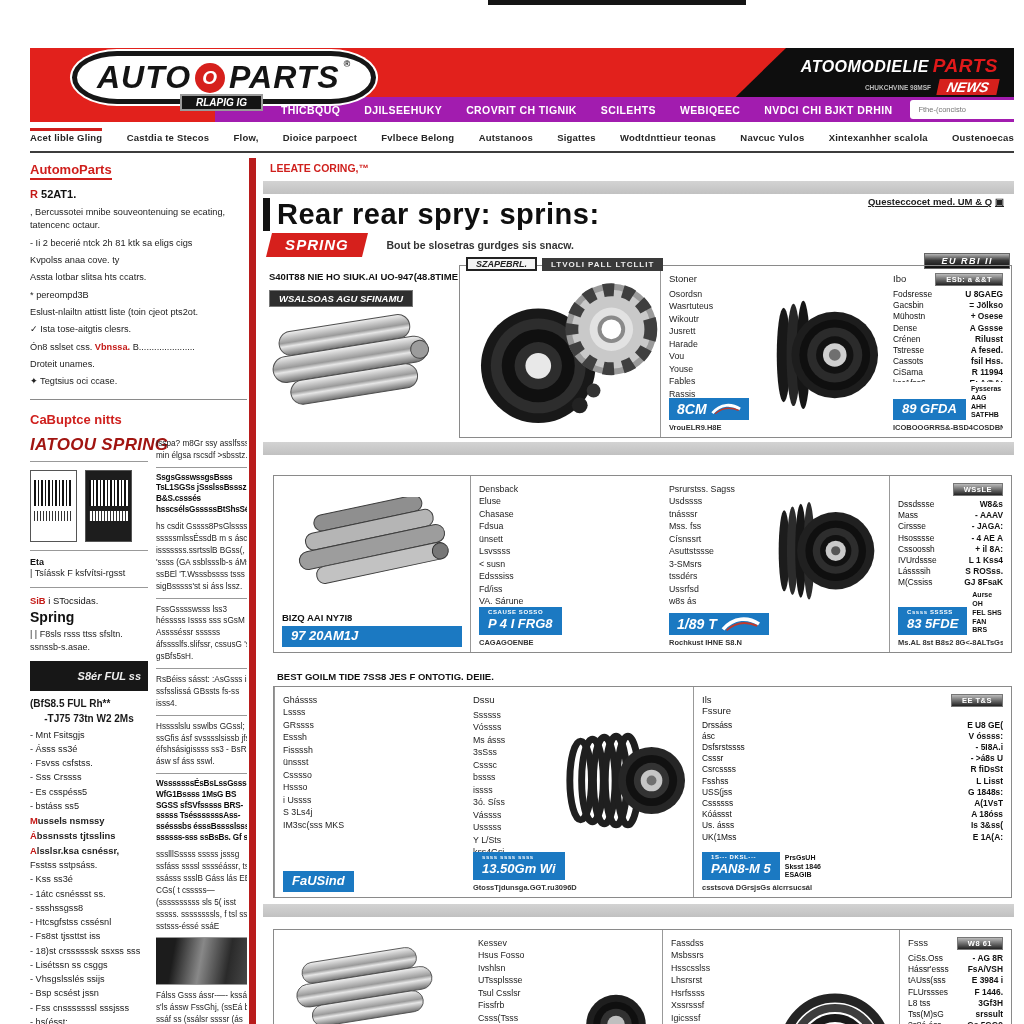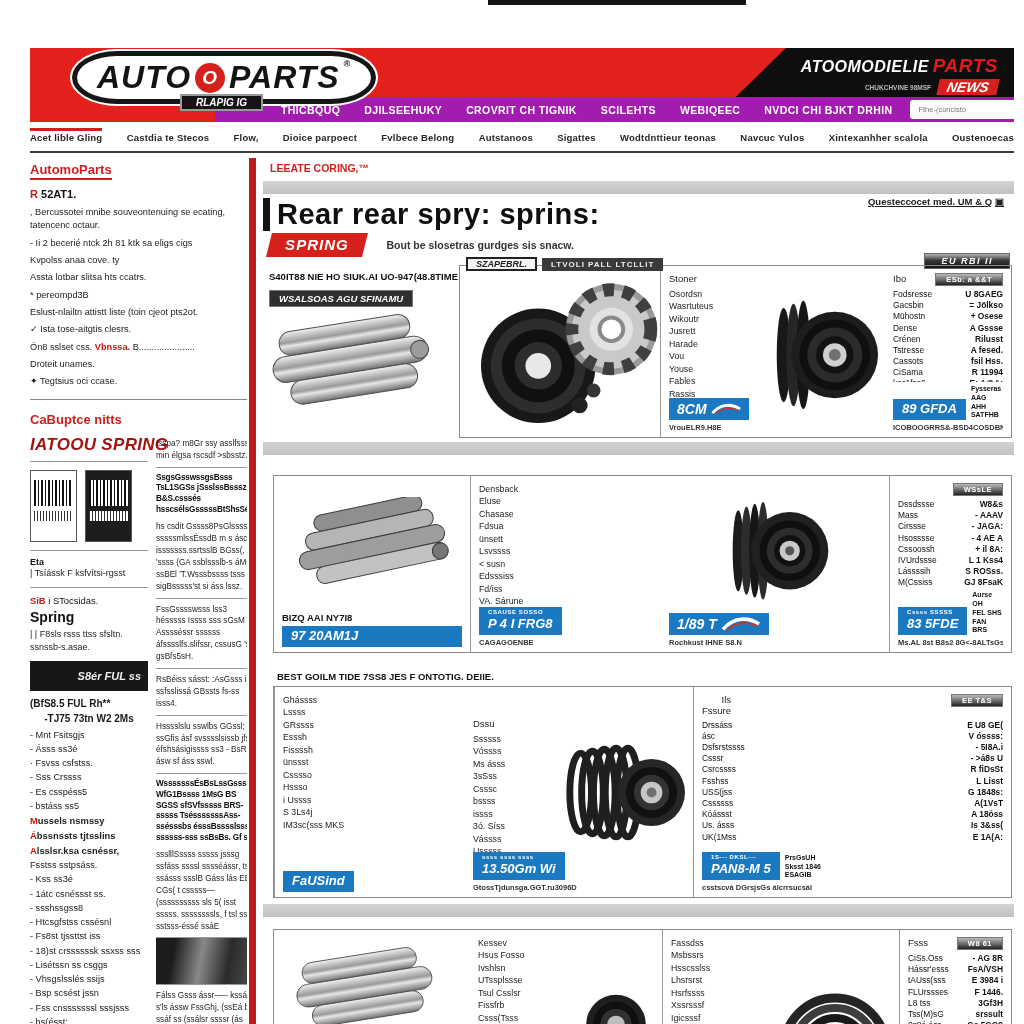--- a/index.html
+++ b/index.html
@@ -95,21 +95,21 @@
   .minibadge{background:linear-gradient(180deg,#bbb,#222);color:#fff;font-weight:900;font-size:7.5px;
              padding:1px 10px;border:1px solid #777;letter-spacing:.5px;display:inline-block;}
   .vline{border-left:1px solid #999;flex:none;}
   .speccol{padding:7px 8px 5px;display:flex;flex-direction:column;box-sizing:border-box;overflow:hidden;}
   .spechead{font-size:9.5px;color:#222;margin-bottom:4px;}
   .speclist{flex:1;overflow:hidden;}
   .spec{font-size:8.8px;color:#232323;line-height:1.42;white-space:nowrap;}
   .pairlist{flex:1;overflow:hidden;}
   .pairrow{display:flex;justify-content:space-between;font-size:8.4px;line-height:1.33;}
   .pairrow span:last-child{font-weight:700;}
-  .colhead{display:flex;justify-content:space-between;align-items:flex-start;margin-bottom:3px;text-align:right;}
+  .colhead{display:flex;justify-content:space-between;align-items:flex-start;margin-bottom:3px;}
   .colhead .t{font-size:9.5px;color:#222;line-height:1.2;}
   .pricerow{display:flex;gap:5px;align-items:flex-end;margin-top:3px;}
   .pbox{background:#1b79c2;color:#fff;font-style:italic;font-weight:900;font-size:13px;
         padding:2px 9px 4px;display:inline-block;white-space:nowrap;}
   .ptop{display:block;font-size:6px;font-style:normal;font-weight:700;letter-spacing:.6px;margin-bottom:1px;}
   .pside{font-size:7px;font-weight:900;line-height:1.25;white-space:pre-line;}
   .footnote{font-size:7.5px;font-weight:700;color:#333;margin-top:3px;white-space:nowrap;overflow:hidden;}
   .logobox{background:#1b79c2;color:#fff;display:inline-flex;align-items:center;gap:4px;padding:2px 8px;
            font-style:italic;font-weight:900;font-size:14px;}
   .imgzone{display:flex;align-items:center;justify-content:center;flex:none;}
@@ -474,20 +474,32 @@
               <div class="spec">&lt; susn</div>
               <div class="spec">Edsssiss</div>
               <div class="spec">Fd/iss</div>
               <div class="spec">VA. Sárune</div>
             </div>
           <span class="pbox" style="align-self:flex-start;"><span class="ptop">CSAUSE SOSSO</span><span>P 4 I FRG8</span></span>
           <div class="footnote">CAGAGOENBE</div>
         </div>
         <div class="speccol" style="width:228px;">
           <div class="subcols">
+            <div class="speclist" style="width:92px;flex:none;">
+                <div class="spec">Psrurstss. Sagss</div>
+                <div class="spec">Usdssss</div>
+                <div class="spec">tnásssr</div>
+                <div class="spec">Mss. fss</div>
+                <div class="spec">Císnssrt</div>
+                <div class="spec">Asuttstssse</div>
+                <div class="spec">3-SMsrs</div>
+                <div class="spec">tssdérs</div>
+                <div class="spec">Ussrfsd</div>
+                <div class="spec">w8s ás</div>
+              </div>
             <div class="imgzone" style="flex:1;">
               <svg width="118" height="138" viewBox="0 0 120 150">
                 <ellipse cx="20" cy="78" rx="6" ry="44" fill="#1c1c1c"></ellipse>
                   <ellipse cx="29" cy="78" rx="6" ry="48" fill="#2c2c2c"></ellipse>
                 <ellipse cx="38" cy="78" rx="6" ry="51" fill="#161616"></ellipse>
                   <ellipse cx="47" cy="78" rx="6" ry="53" fill="#2c2c2c"></ellipse>
                 <circle cx="76" cy="78" r="42" fill="#202020"></circle>
                   <circle cx="76" cy="78" r="33" fill="#0f0f0f"></circle>
                 <circle cx="76" cy="78" r="25" fill="#2d2d2d"></circle>
                   <circle cx="76" cy="78" r="17" fill="#111"></circle>
@@ -576,21 +588,21 @@
             <div class="spec">Fissssh</div>
             <div class="spec">ünssst</div>
             <div class="spec">Csssso</div>
             <div class="spec">Hssso</div>
             <div class="spec">i Ussss</div>
             <div class="spec">S 3Ls4j</div>
             <div class="spec">IM3sc(sss MKS</div>
           </div>
         <span class="pbox" style="align-self:flex-start;">FaUSind</span>
       </div>
-      <div class="speccol" style="width:228px;margin-top:24px;">
+      <div class="speccol" style="width:228px;">
         <div class="spechead">Dssu</div>
         <div class="subcols">
           <div class="speclist" style="width:86px;flex:none;">
               <div class="spec">Ssssss</div>
               <div class="spec">Vóssss</div>
               <div class="spec">Ms ásss</div>
               <div class="spec">3sSss</div>
               <div class="spec">Csssc</div>
               <div class="spec">bssss</div>
               <div class="spec">issss</div>

